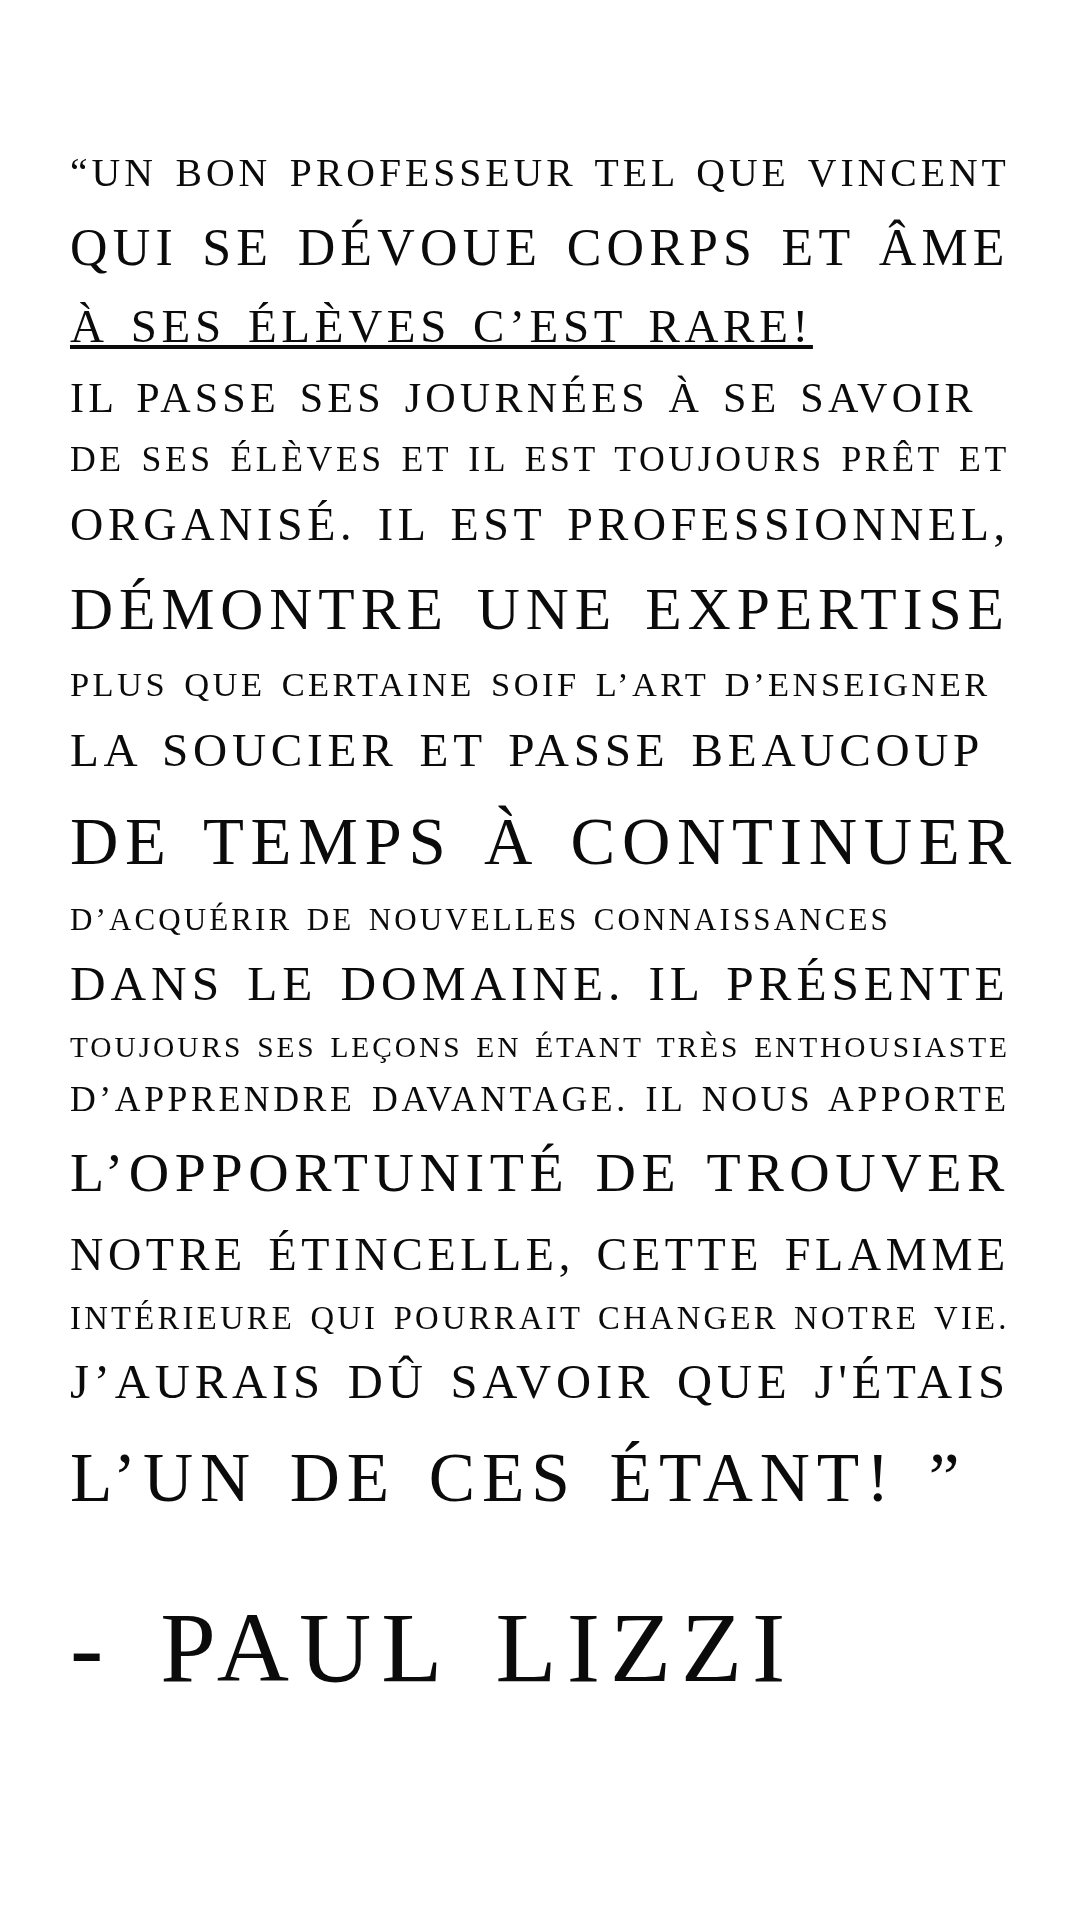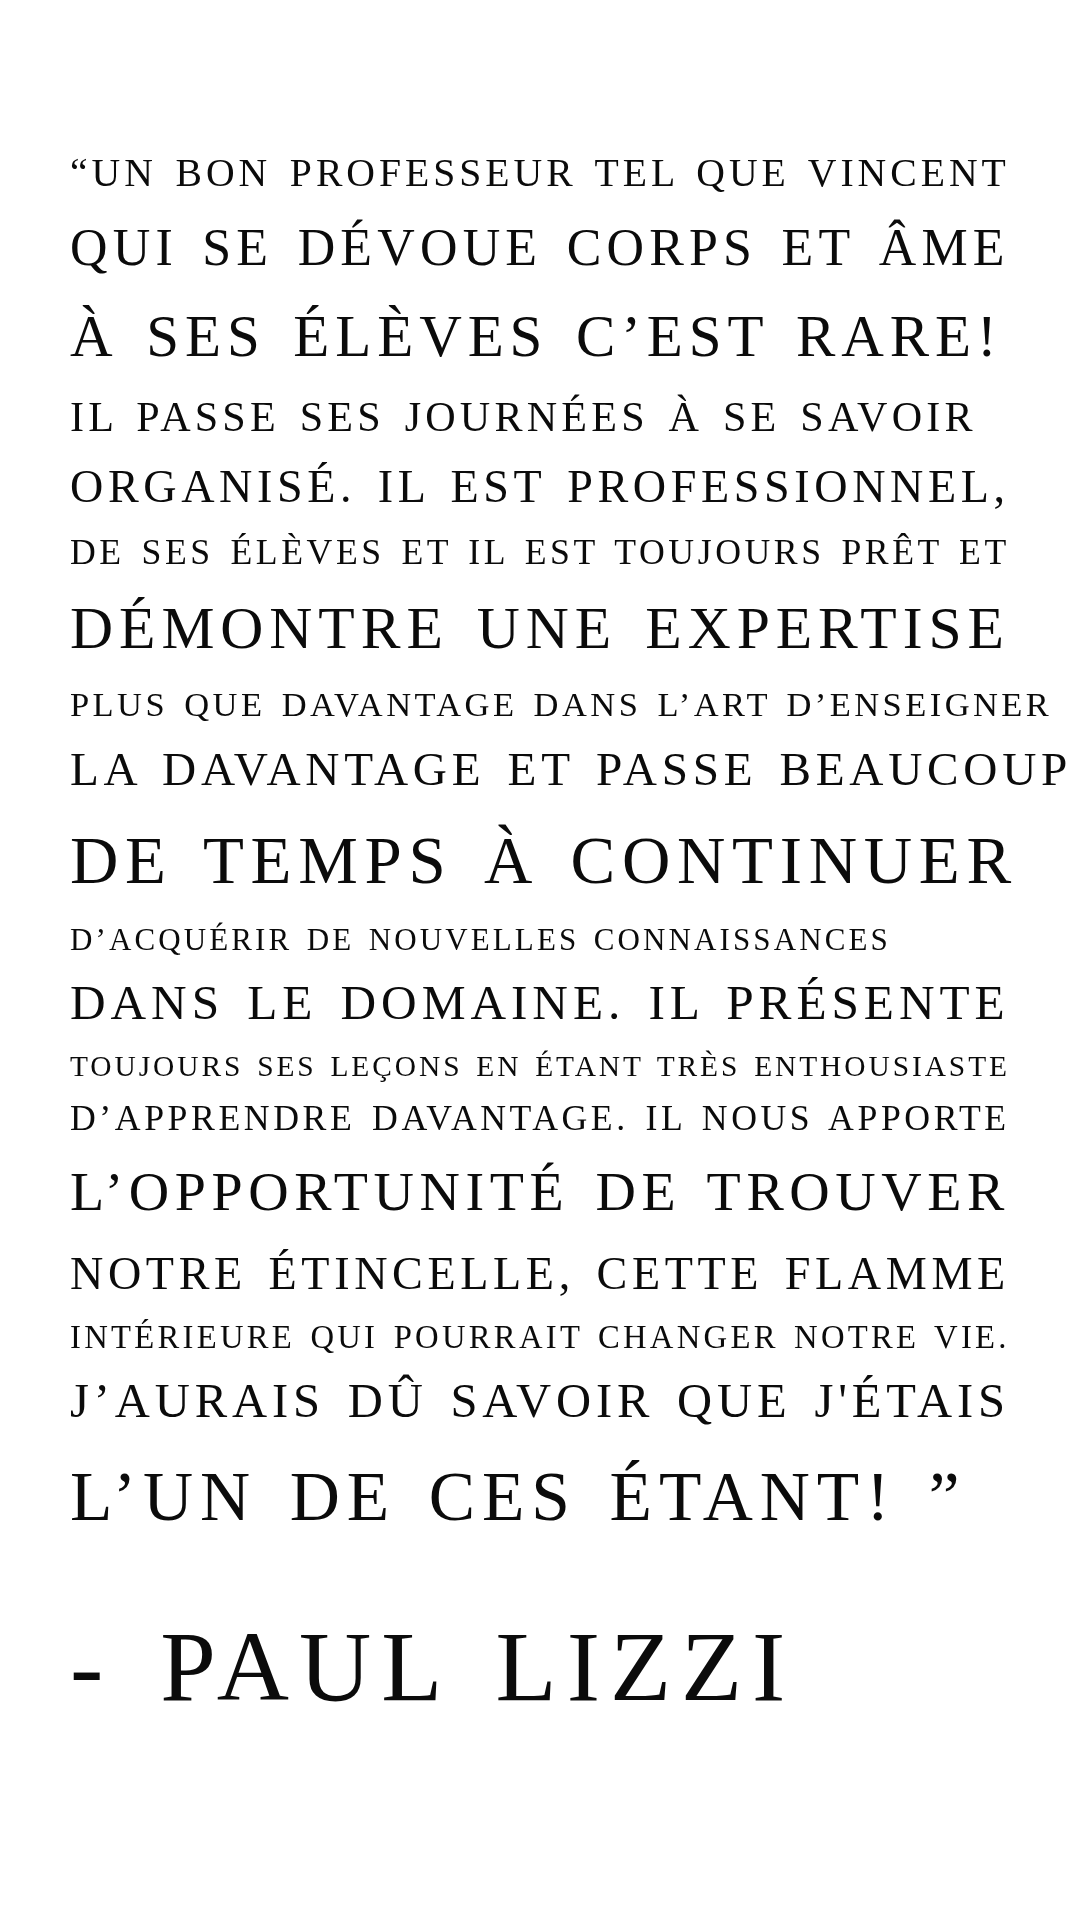--- a/index.html
+++ b/index.html
@@ -33,27 +33,27 @@
     line-height: 1.2;
   }
 </style>
 </head>
 <body>
 
 <div class="poster">
   <div class="quote-lines" id="quote-lines">
       <div class="line" style="font-size: 39.7px;">“UN BON PROFESSEUR TEL QUE VINCENT</div>
       <div class="line" style="font-size: 51.93px;">QUI SE DÉVOUE CORPS ET ÂME</div>
-      <div class="line" style="font-size: 59px;">À SES ÉLÈVES C’EST RARE!</div>
+      <div class="line" style="font-size: 47px; text-decoration: underline;">À SES ÉLÈVES C’EST RARE!</div>
       <div class="line" style="font-size: 42.1px;">IL PASSE SES JOURNÉES À SE SAVOIR</div>
+      <div class="line" style="font-size: 35.7px;">DE SES ÉLÈVES ET IL EST TOUJOURS PRÊT ET</div>
       <div class="line" style="font-size: 46.12px;">ORGANISÉ. IL EST PROFESSIONNEL,</div>
-      <div class="line" style="font-size: 35.7px;">DE SES ÉLÈVES ET IL EST TOUJOURS PRÊT ET</div>
       <div class="line" style="font-size: 59.61px;">DÉMONTRE UNE EXPERTISE</div>
-      <div class="line" style="font-size: 34.48px;">PLUS QUE DAVANTAGE DANS L’ART D’ENSEIGNER</div>
-      <div class="line" style="font-size: 47.28px;">LA DAVANTAGE ET PASSE BEAUCOUP</div>
+      <div class="line" style="font-size: 34.48px;">PLUS QUE CERTAINE SOIF L’ART D’ENSEIGNER</div>
+      <div class="line" style="font-size: 47.28px;">LA SOUCIER ET PASSE BEAUCOUP</div>
       <div class="line" style="font-size: 67px;">DE TEMPS À CONTINUER</div>
       <div class="line" style="font-size: 31px;">D’ACQUÉRIR DE NOUVELLES CONNAISSANCES</div>
       <div class="line" style="font-size: 49.34px;">DANS LE DOMAINE. IL PRÉSENTE</div>
       <div class="line" style="font-size: 29.41px;">TOUJOURS SES LEÇONS EN ÉTANT TRÈS ENTHOUSIASTE</div>
       <div class="line" style="font-size: 35.71px;">D’APPRENDRE DAVANTAGE. IL NOUS APPORTE</div>
       <div class="line" style="font-size: 55.95px;">L’OPPORTUNITÉ DE TROUVER</div>
       <div class="line" style="font-size: 46.15px;">NOTRE ÉTINCELLE, CETTE FLAMME</div>
       <div class="line" style="font-size: 32.68px;">INTÉRIEURE QUI POURRAIT CHANGER NOTRE VIE.</div>
       <div class="line" style="font-size: 48.6px;">J’AURAIS DÛ SAVOIR QUE J'ÉTAIS</div>
       <div class="line" style="font-size: 69.42px;">L’UN DE CES ÉTANT! ”</div>

